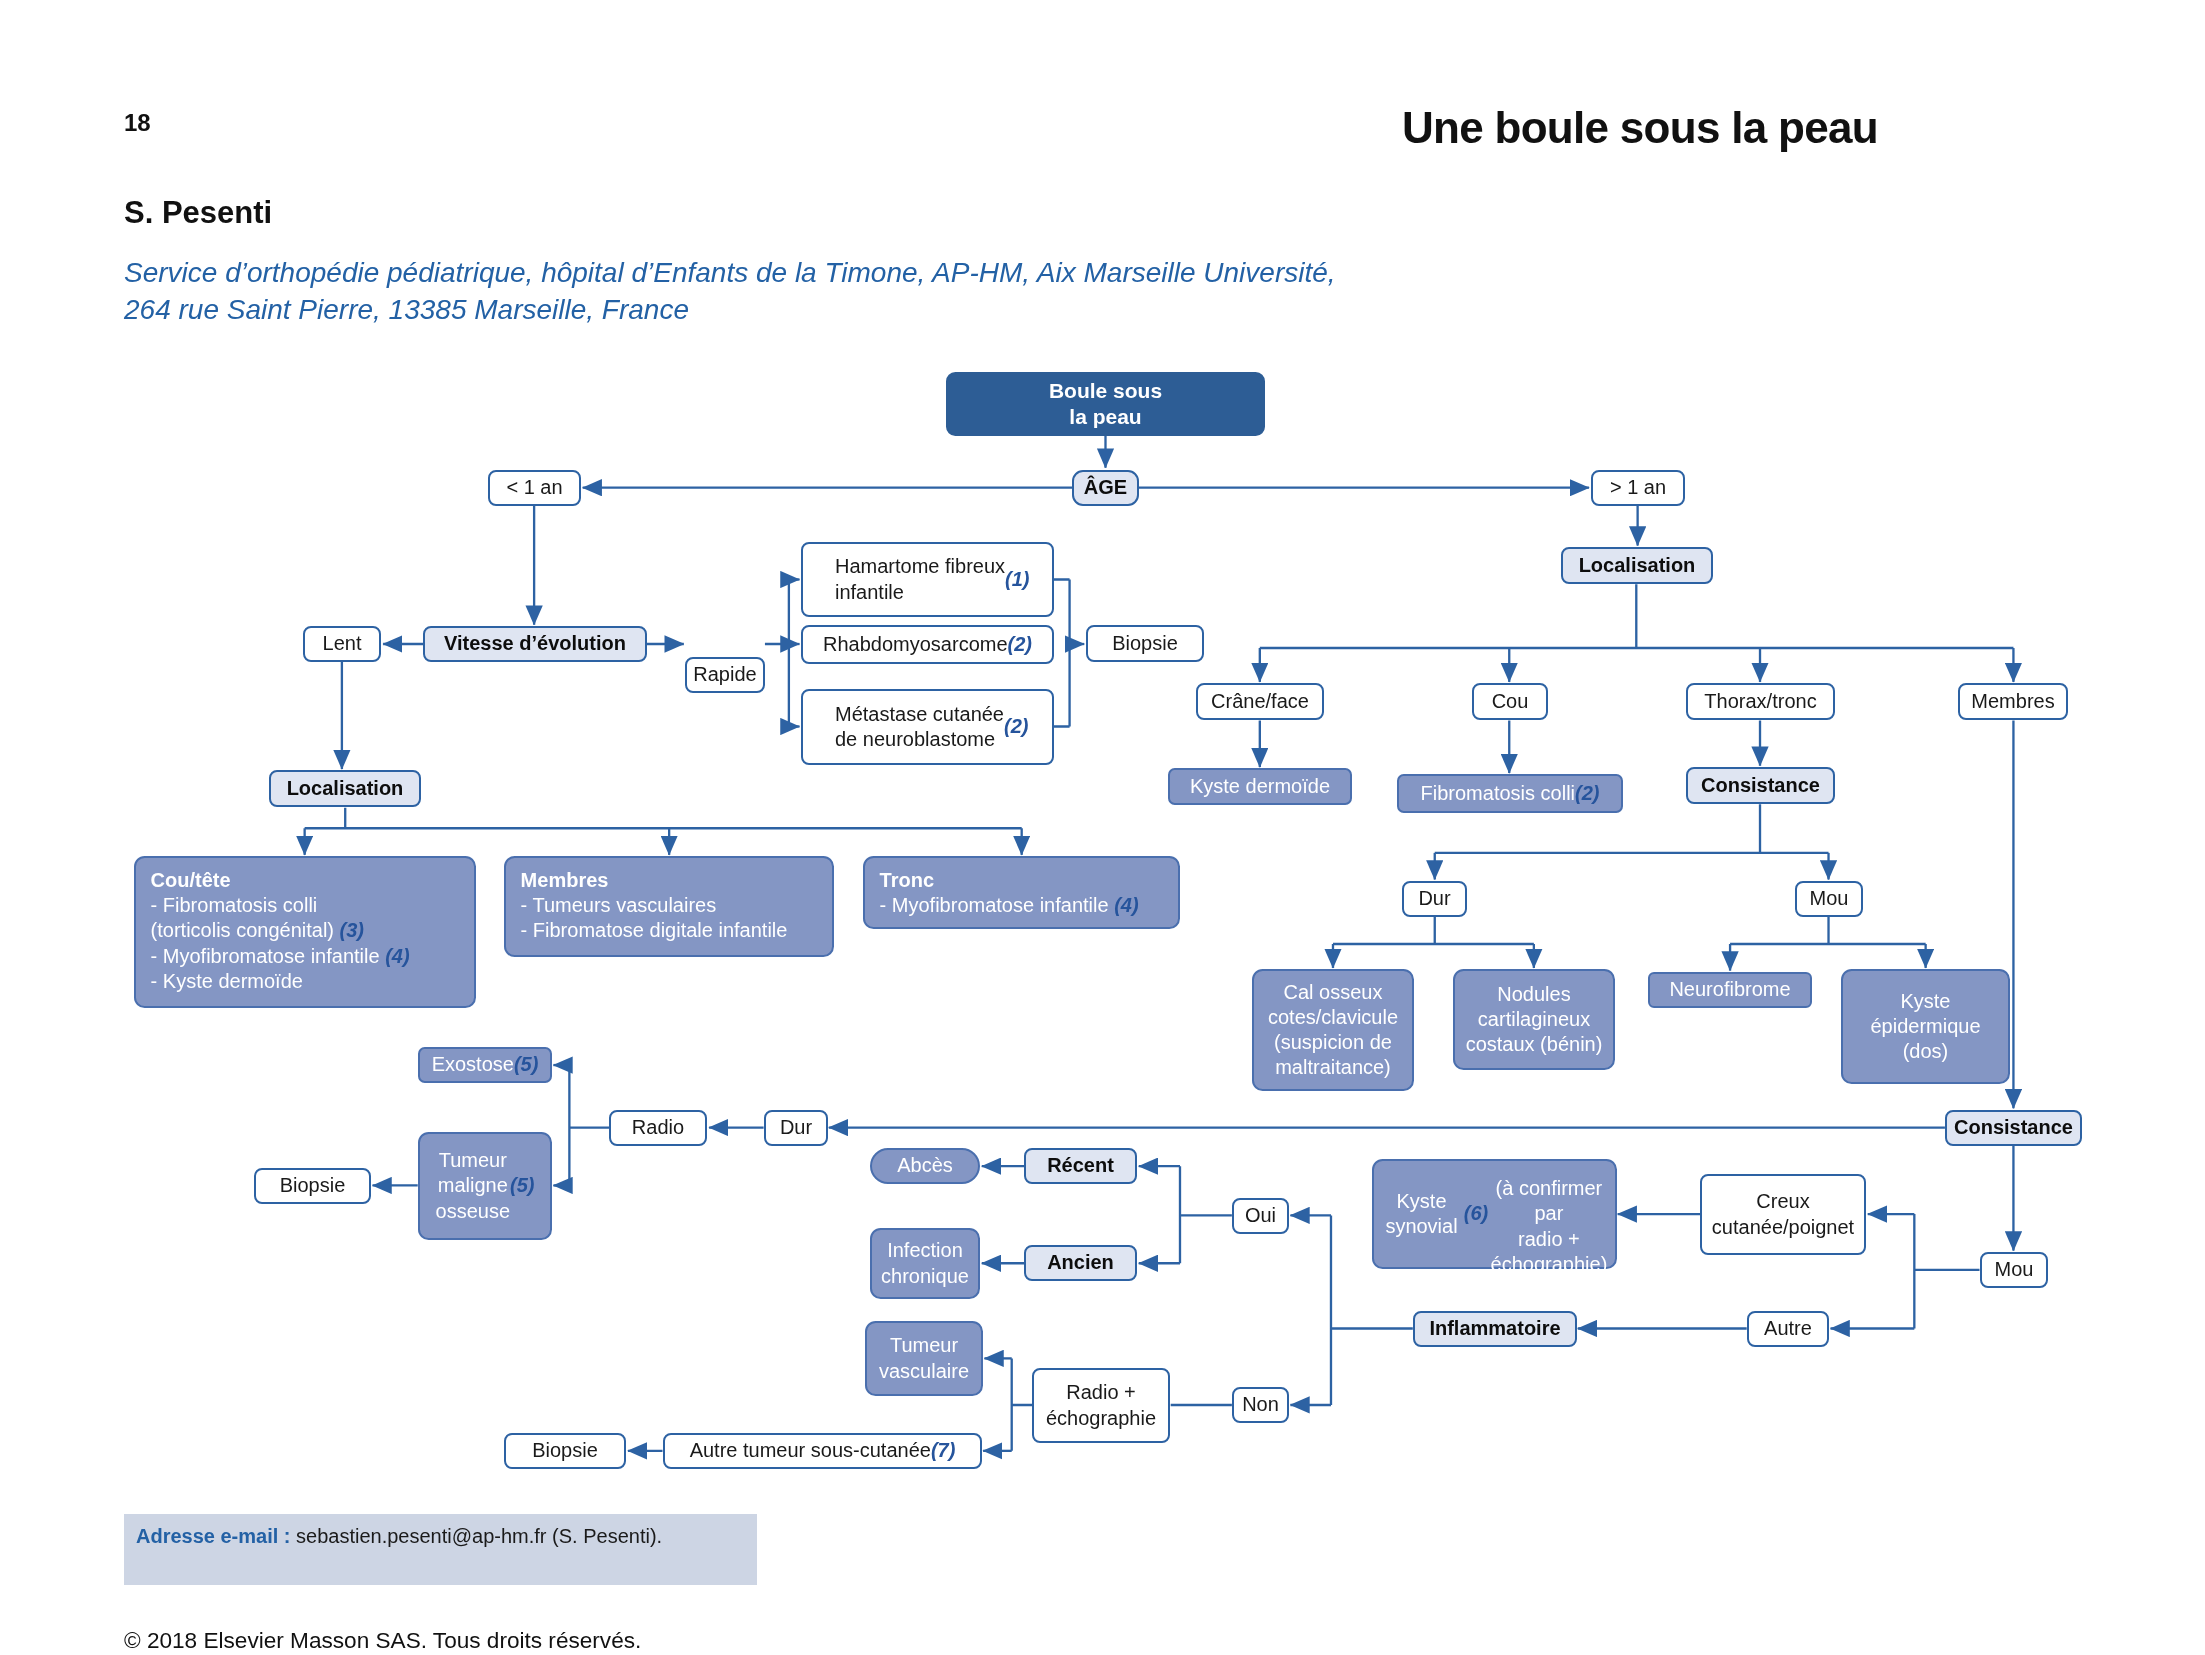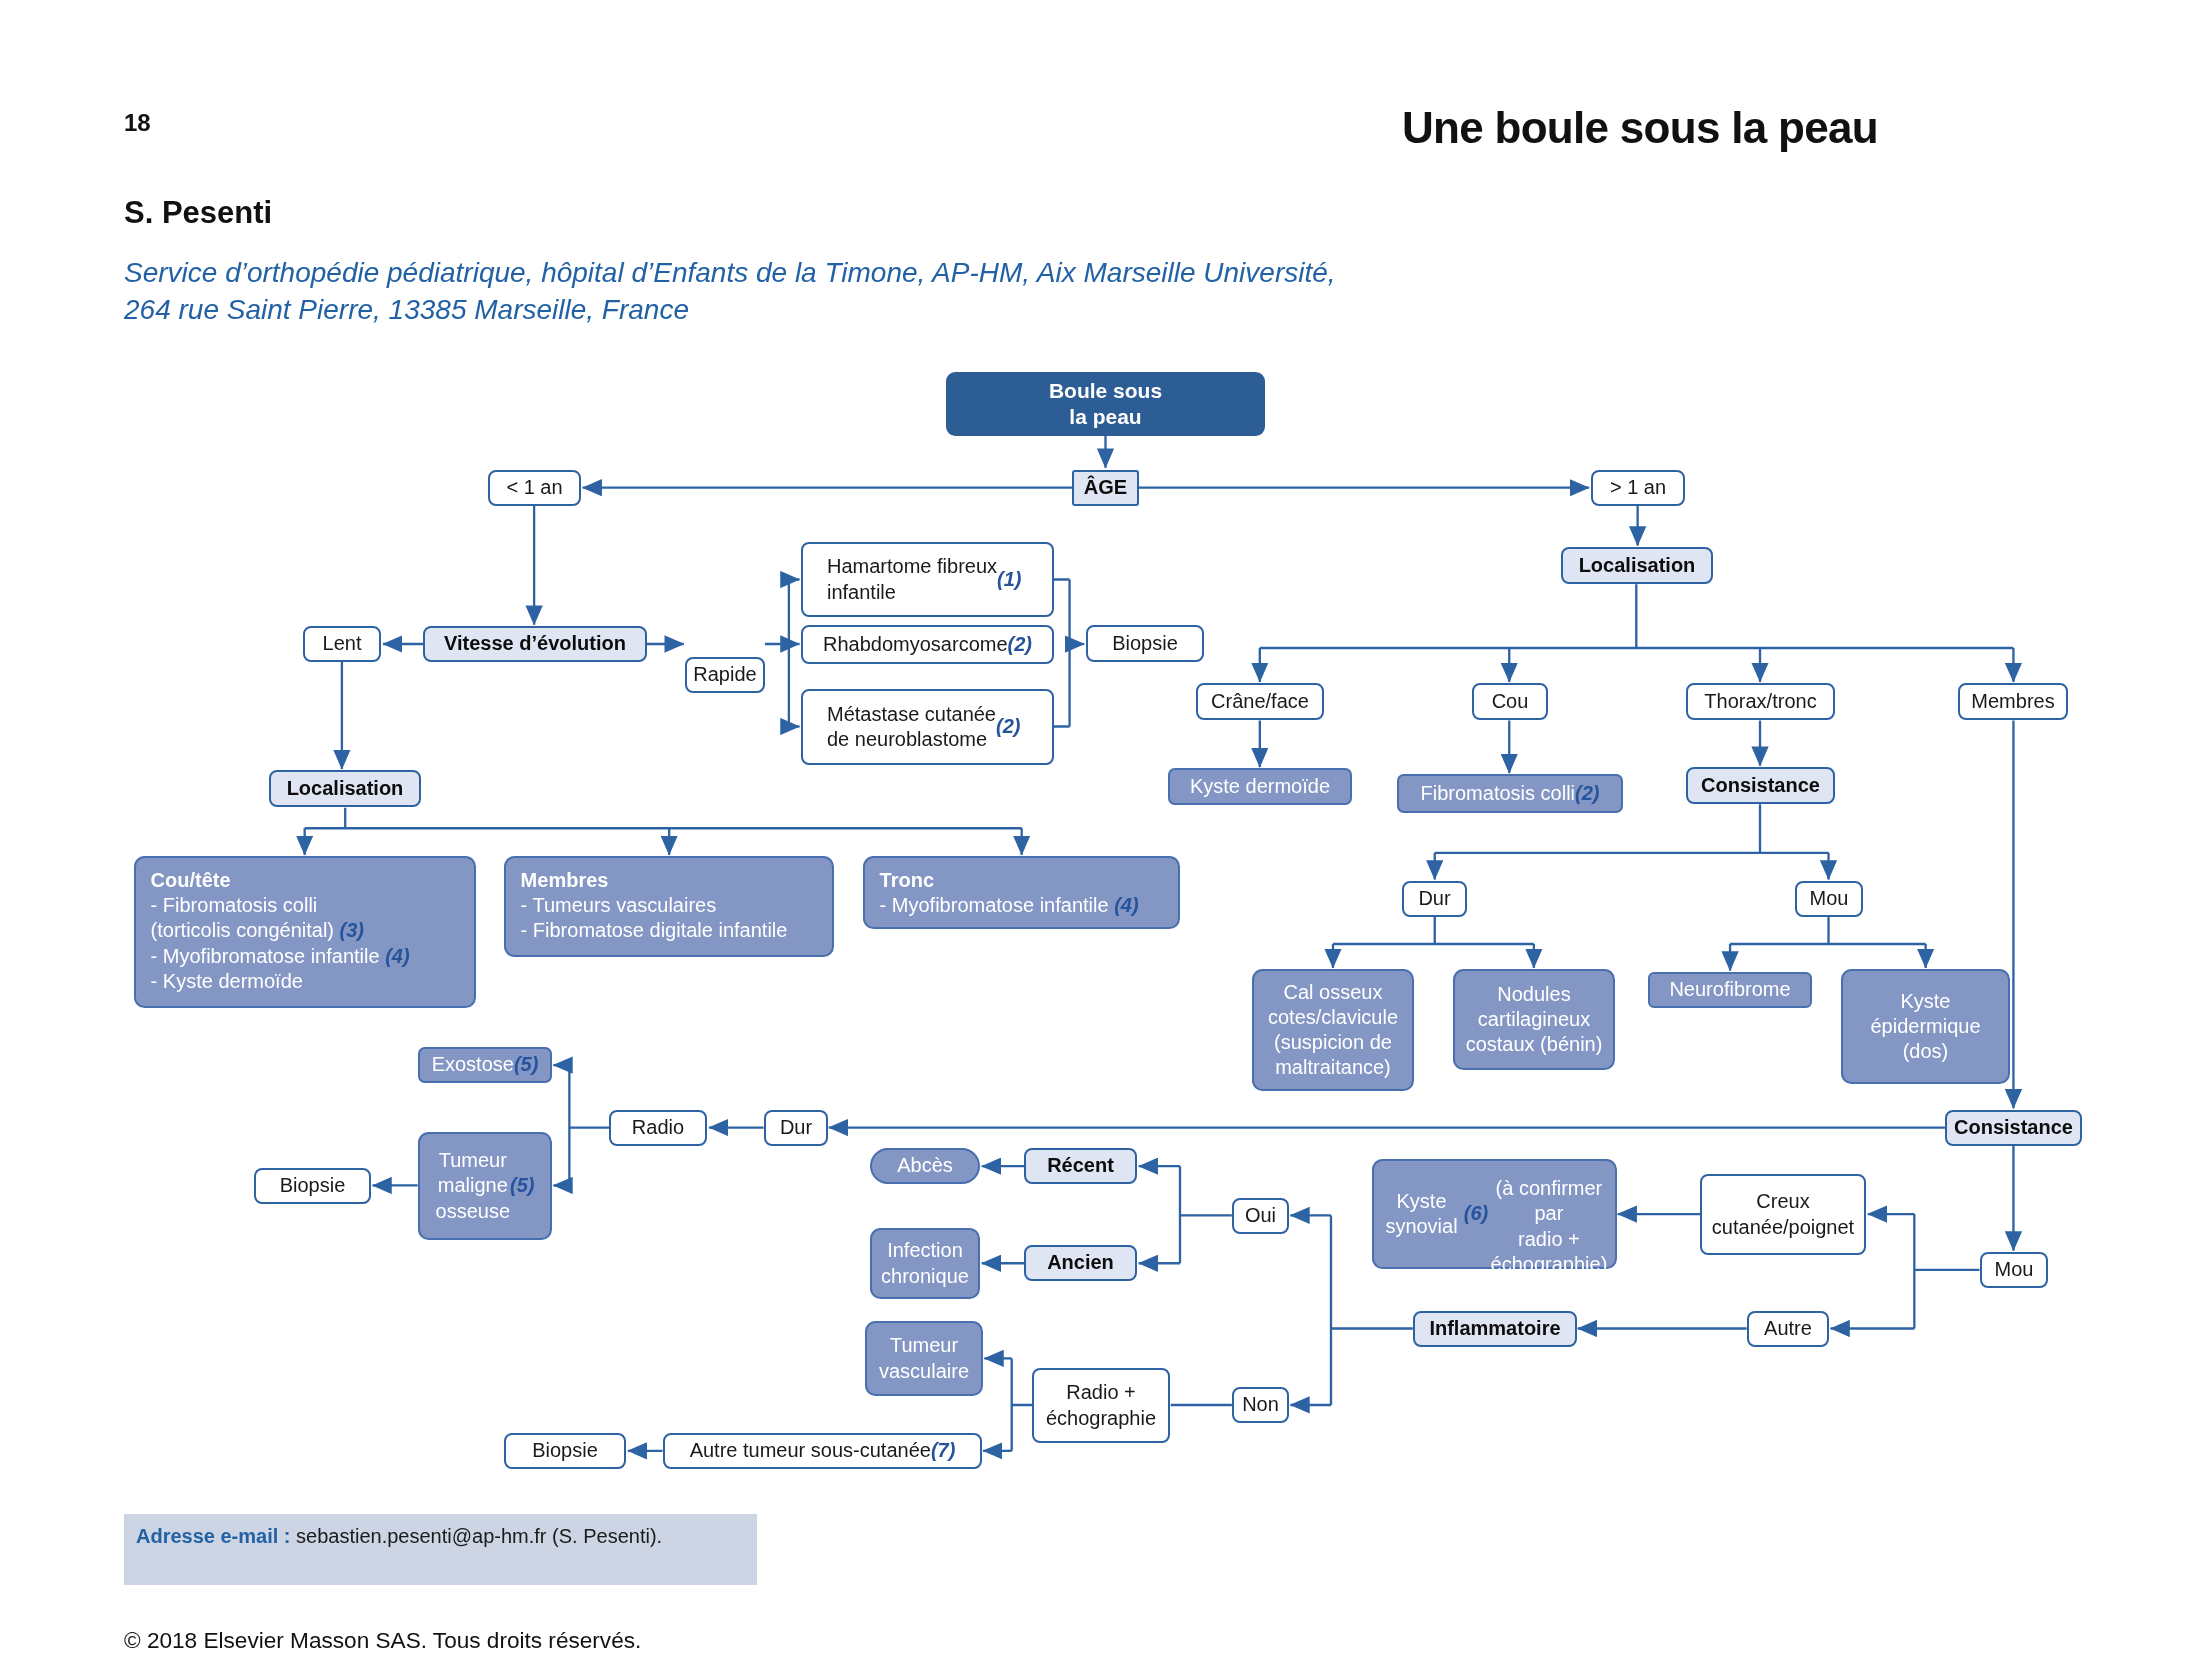--- a/index.html
+++ b/index.html
@@ -15,21 +15,21 @@
   .corr-line1{color:#2361a5;}
   .corr-box b{color:#2361a5;}
   svg.wires{position:absolute;left:0;top:0;}
 
   .node{position:absolute;box-sizing:border-box;display:flex;align-items:center;justify-content:center;
         text-align:center;font-size:20px;line-height:1.26;white-space:pre-line;
         background:#fff;border:2px solid #2d62a3;border-radius:8px;color:#1a1a1a;padding:1.3px 5.3px;}
   .node.dark{background:#2d5d95;border:2px solid #2d5d95;color:#fff;font-weight:bold;font-size:21px;border-radius:9.3px;}
   .node.label{background:#dfe5f2;font-weight:bold;color:#0d0d0d;padding:1.3px 4px;}
   .node.blue{background:#8496c4;border-color:#4a6fae;color:#fff;border-radius:10.6px;}
-  .node.leftal{justify-content:flex-start;text-align:left;padding-left:24px;}
+  .node.leftal{justify-content:flex-start;text-align:left;padding-left:32px;}
   .node.list{display:block;text-align:left;padding:10px 14.6px;}
   .node.list .t{font-weight:bold;display:block;}
   .ref{color:#26549c;font-weight:bold;font-style:italic;}
 </style>
 </head>
 <body>
 
 <div class="page">
 
   <div class="pagenum">18</div>
@@ -97,21 +97,21 @@
         <path d="M1521 1973 H1480" marker-end="url(#arr)"></path>
         <path d="M1521 2112 H1478" marker-end="url(#arr)"></path>
         <path d="M996 2112 H944" marker-end="url(#arr)"></path>
       </g>
     </g>
   </svg>
 
   <div>
     <div class="node dark" style="left:946px;top:326px;width:319px;height:64px">Boule sous
 la peau</div>
-    <div class="node label" style="left:1072px;top:424px;width:67px;height:36px;border-radius:3px">ÂGE</div>
+    <div class="node label" style="left:1072px;top:424px;width:67px;height:36px;border-radius:11px">ÂGE</div>
     <div class="node" style="left:488px;top:424px;width:93px;height:36px">&lt; 1 an</div>
     <div class="node" style="left:1591px;top:424px;width:94px;height:36px">&gt; 1 an</div>
     <div class="node label" style="left:423px;top:580px;width:224px;height:36px">Vitesse d’évolution</div>
     <div class="node" style="left:303px;top:580px;width:78px;height:36px">Lent</div>
     <div class="node" style="left:685px;top:611px;width:80px;height:36px">Rapide</div>
     <div class="node leftal" style="left:801px;top:496px;width:253px;height:75px"><span>Hamartome fibreux
 infantile </span><span class="ref">(1)</span></div>
     <div class="node" style="left:801px;top:579px;width:253px;height:39px"><span>Rhabdomyosarcome </span><span class="ref">(2)</span></div>
     <div class="node leftal" style="left:801px;top:643px;width:253px;height:76px"><span>Métastase cutanée
 de neuroblastome </span><span class="ref">(2)</span></div>

